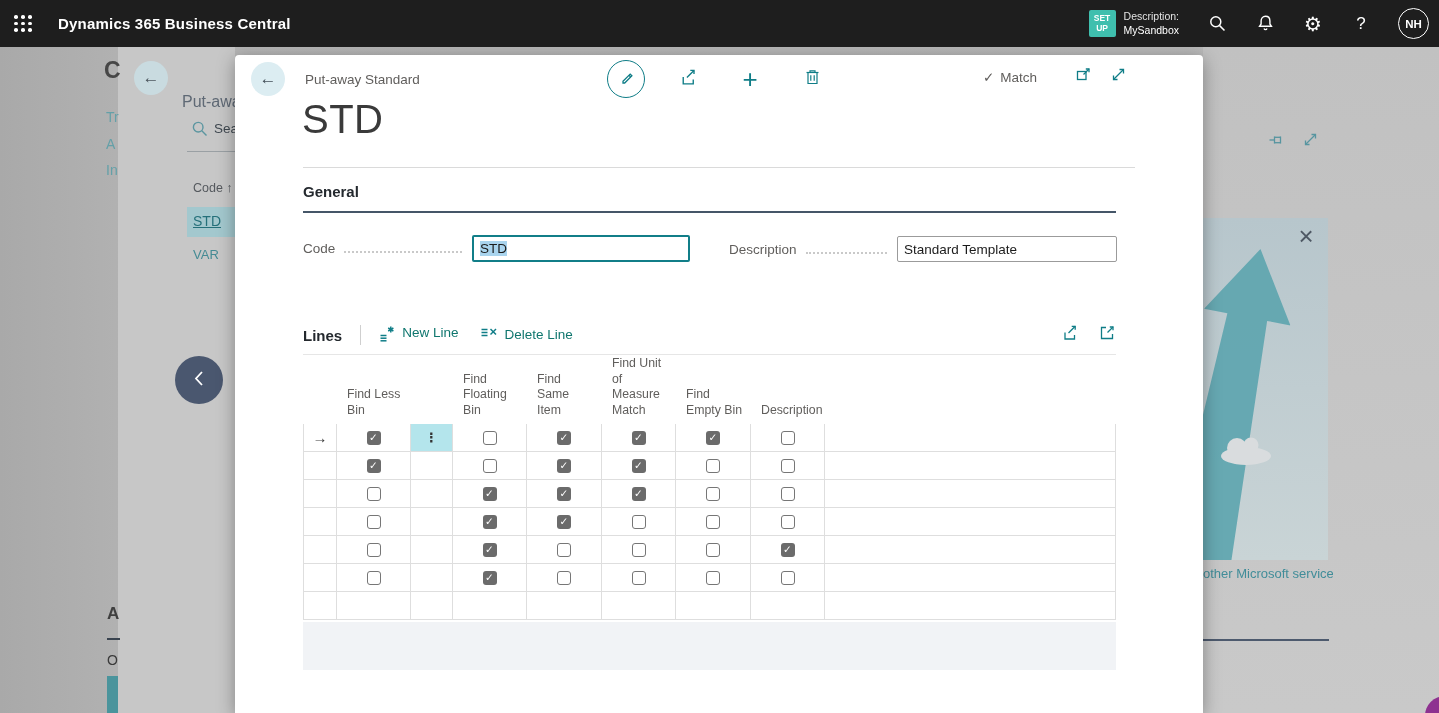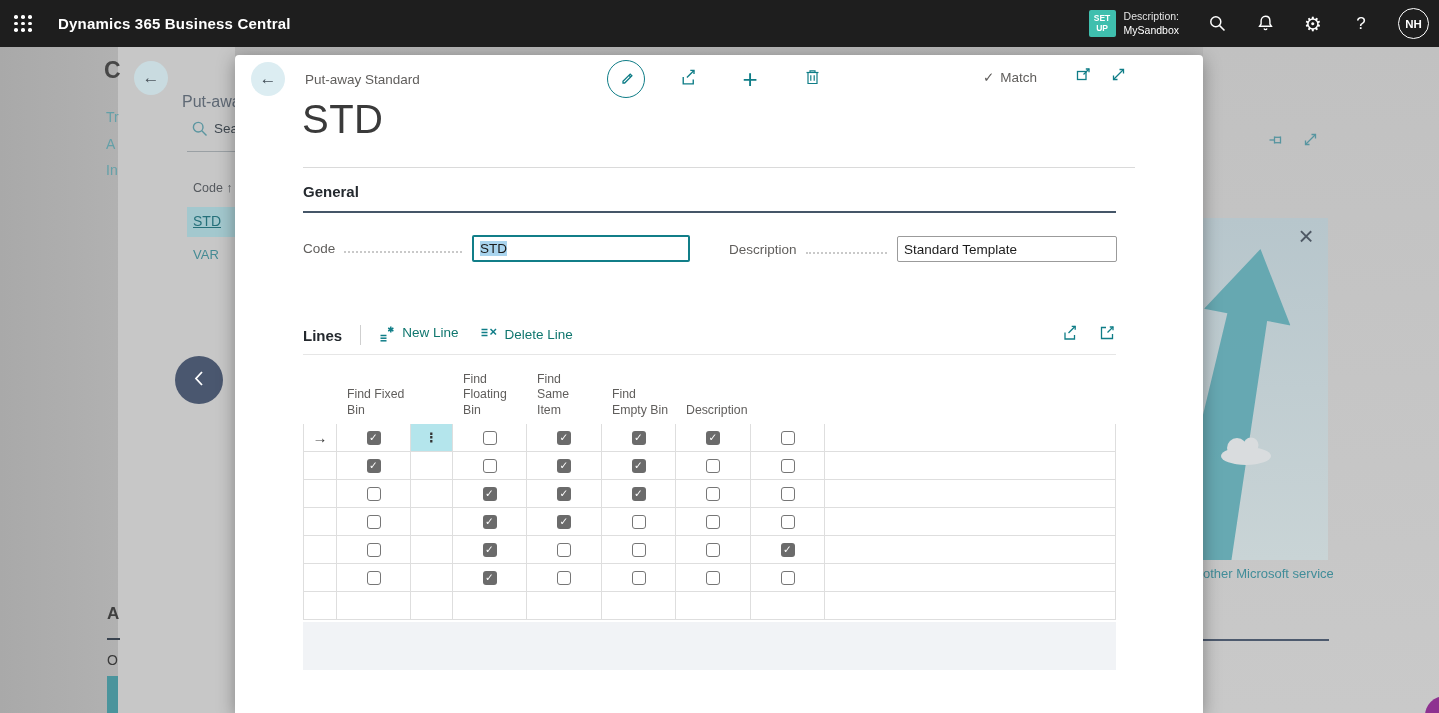--- a/index.html
+++ b/index.html
@@ -290,24 +290,25 @@
               <path d="M7 3.5H2.5v11h11V10"></path>
               <line x1="8.5" y1="8.5" x2="14" y2="3"></line>
               <polyline points="10.8,3 14,3 14,6.2"></polyline>
             </svg></span>
       </span>
     </div>
 
     <div class="lines-table">
       <div class="tgrid-row thead">
           <div class="tcap"></div>
-          <div class="tcap">Find Fixed Bin</div>
+          <div class="tcap">Find Less Bin</div>
           <div class="tcap"></div>
           <div class="tcap">Find Floating Bin</div>
           <div class="tcap">Find Same Item</div>
+          <div class="tcap">Find Unit of Measure Match</div>
           <div class="tcap">Find Empty Bin</div>
           <div class="tcap">Description</div>
         </div>
       <div>
           <div class="tgrid-row trow">
             <div class="tcell">
               <span class="rowptr">→</span>
             </div>
             <div class="tcell">
               <span class="cb on">

